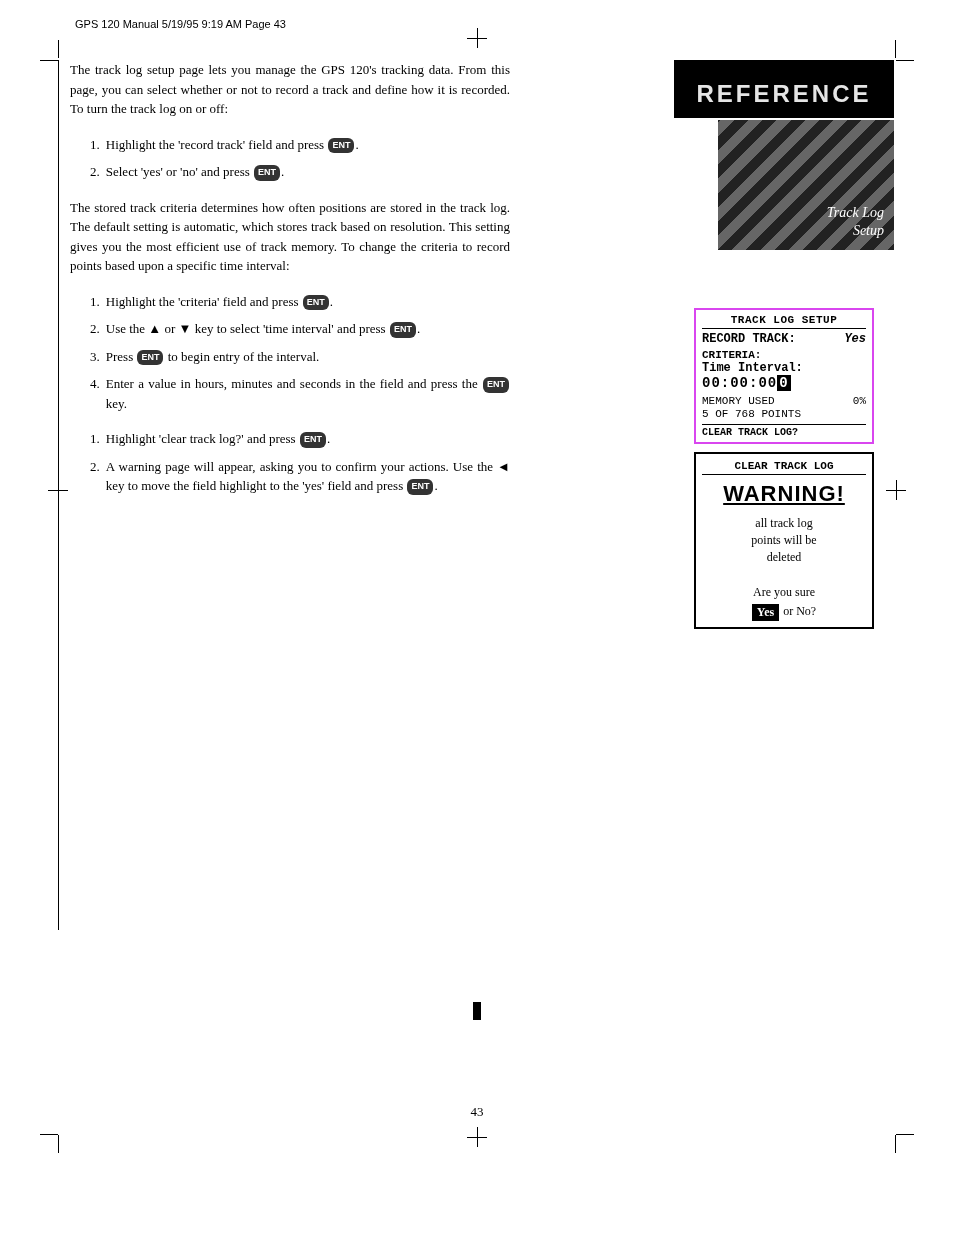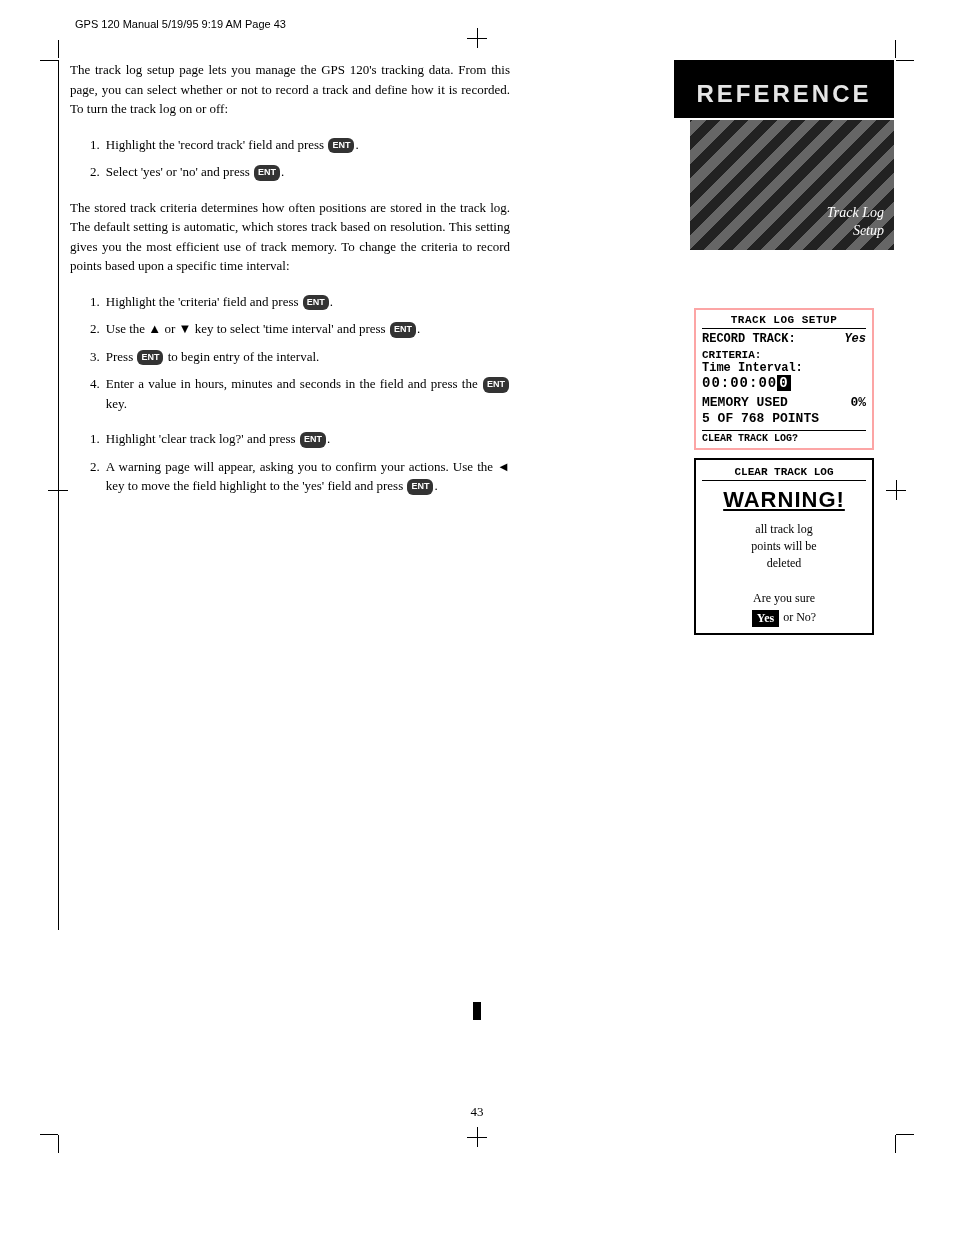--- a/index.html
+++ b/index.html
@@ -105,21 +105,21 @@
     }
     .crosshair-bottom-center {
       bottom: 88px;
       left: 50%;
       transform: translateX(-50%);
     }
 
     
     .device-screen {
       background: #fff;
-      border: 2px solid #fca5a5;
+      border: 2px solid #d946ef;
       margin: 8px 20px;
       padding: 4px 6px;
       font-family: 'Courier New', monospace;
       font-size: 12px;
     }
     .device-screen-title {
       font-size: 11px;
       font-weight: bold;
       text-align: center;
       border-bottom: 1px solid #000;
@@ -152,22 +152,22 @@
       font-weight: bold;
     }
     .time-value {
       font-size: 14px;
       font-weight: bold;
       font-family: 'Courier New', monospace;
       letter-spacing: 1px;
     }
     .memory-section {
       margin-top: 4px;
-      font-size: 13px;
-      font-weight: bold;
+      font-size: 11px;
+      font-weight: normal;
       text-transform: uppercase;
     }
     .clear-track-field {
       margin-top: 4px;
       font-size: 10px;
       font-weight: bold;
       text-transform: uppercase;
       border-top: 1px solid #000;
       padding-top: 2px;
     }
@@ -310,21 +310,21 @@
       font-family: Arial Black, Arial, sans-serif;
       font-size: 24px;
       font-weight: 900;
       letter-spacing: 3px;
       color: #e5e5e5;
     }
     .diagonal-deco {
       position: absolute;
       top: 120px;
       right: 60px;
-      width: 204px;
+      width: 176px;
       height: 130px;
       overflow: hidden;
       background: #000;
     }
     .diag-stripe-bg {
       position: absolute;
       top: -20px; left: -20px;
       width: 300px; height: 200px;
       background: repeating-linear-gradient(
         135deg,

